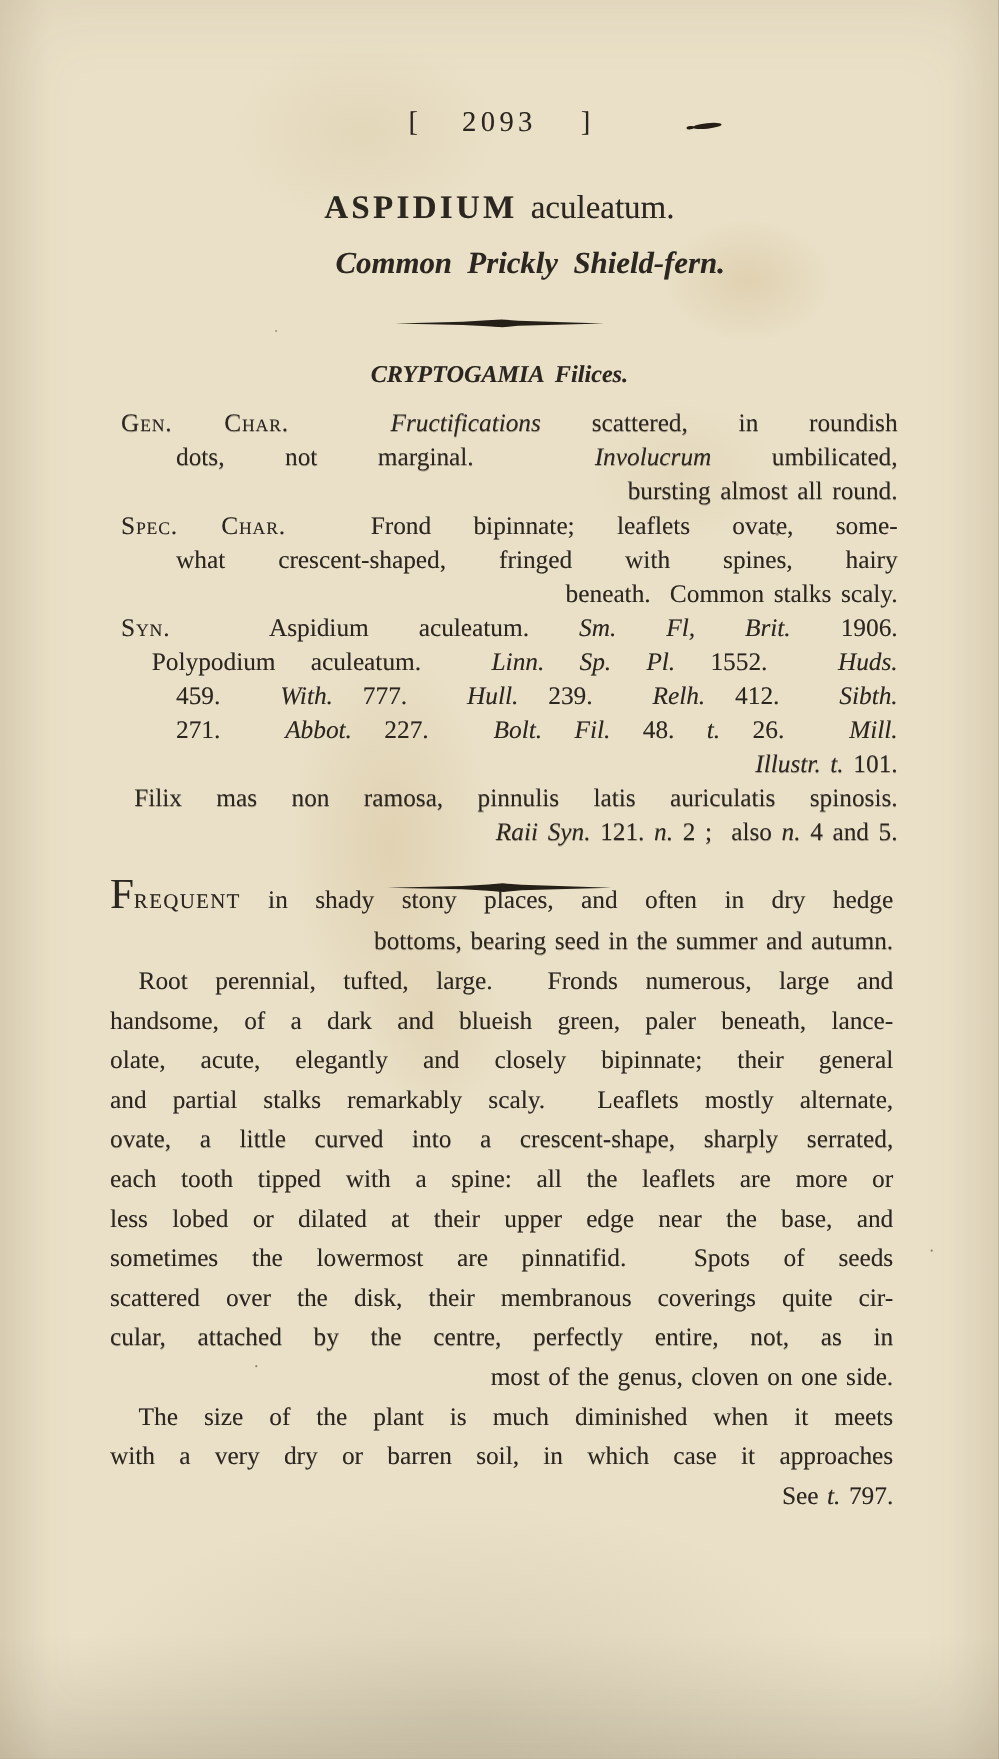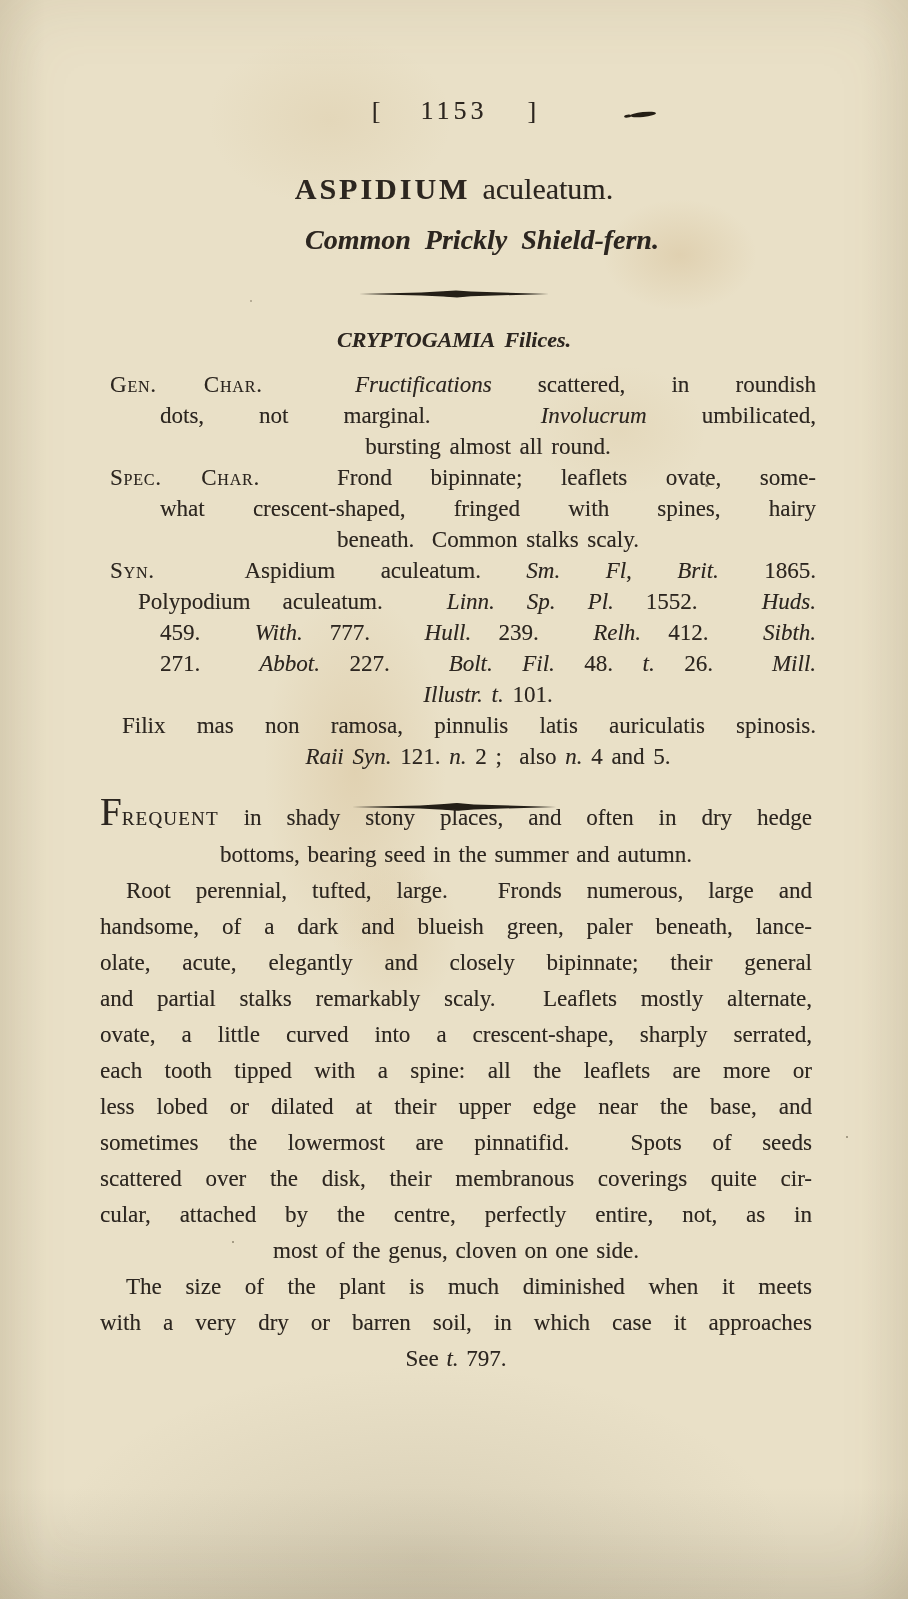--- a/index.html
+++ b/index.html
@@ -37,21 +37,21 @@
   .rule{position:absolute;left:0;width:100%;text-align:center;line-height:0;}
   .rule1{top:289px;}
   .rule2{top:801px;}
   .rule svg{display:inline-block;}
 
   .secthead{position:absolute;top:327px;left:0;width:100%;margin:0;text-align:center;font-style:italic;font-weight:700;font-size:22px;word-spacing:5px;}
 
   .taxo{position:absolute;top:369px;left:110px;width:706px;font-size:23px;line-height:31px;word-spacing:3px;}
   .bodytext{position:absolute;top:800px;left:100px;width:712px;font-size:23px;line-height:36px;word-spacing:2px;}
 
-  .tline{text-align:center;}
+  .tline{text-align:right;}
   .tline.j{text-align:justify;text-align-last:justify;}
   .tline.ind1{padding-left:50px;}
   .tline.ind08{padding-left:28px;}
   .tline.ind02{padding-left:12px;}
   .tline.pind{padding-left:26px;}
   .tline .i{font-style:italic;}
   .tline .sc{font-variant:small-caps;letter-spacing:0.8px;}
   .tline .lead{font-size:39px;line-height:0;}
   .tline .scaps{font-size:19px;letter-spacing:1.2px;}
 
@@ -60,21 +60,21 @@
   .speck.s2{top:1241px;left:232px;width:2px;height:2px;}
   .speck.s3{top:1136px;left:846px;width:2px;height:2px;}
   .speck.s4{top:300px;left:250px;width:2px;height:2px;background:rgba(70,58,40,0.4);}
 </style>
 </head>
 <body>
 
 <div class="page">
 
   <div class="pageno txt">
-    <span>[</span><span class="num">1153</span><span>]</span>
+    <span>[</span><span class="num">2093</span><span>]</span>
   </div>
 
   <div class="smudge"></div>
 
   <h1 class="title txt">
     <span class="genus">ASPIDIUM</span><span class="species">aculeatum.</span>
   </h1>
 
   <h2 class="subtitle txt">Common Prickly Shield-fern.</h2>
 
@@ -87,21 +87,21 @@
 
   <h3 class="secthead txt">CRYPTOGAMIA Filices.</h3>
 
   <section class="taxo txt">
       <div class="tline j"><span class="sc">Gen. Char.</span><span>&nbsp; </span><span class="i">Fructifications</span><span> scattered, in roundish</span></div>
       <div class="tline j ind1"><span>dots, not marginal.&nbsp; </span><span class="i">Involucrum</span><span> umbilicated,</span></div>
       <div class="tline ind1"><span>bursting almost all round.</span></div>
       <div class="tline j"><span class="sc">Spec. Char.</span><span>&nbsp; Frond bipinnate; leaflets ovate, some-</span></div>
       <div class="tline j ind1"><span>what crescent-shaped, fringed with spines, hairy</span></div>
       <div class="tline ind1"><span>beneath.&nbsp; Common stalks scaly.</span></div>
-      <div class="tline j"><span class="sc">Syn.</span><span>&nbsp; Aspidium aculeatum. </span><span class="i">Sm. Fl, Brit.</span><span> 1865.</span></div>
+      <div class="tline j"><span class="sc">Syn.</span><span>&nbsp; Aspidium aculeatum. </span><span class="i">Sm. Fl, Brit.</span><span> 1906.</span></div>
       <div class="tline j ind08"><span>Polypodium aculeatum.&nbsp; </span><span class="i">Linn. Sp. Pl.</span><span> 1552.&nbsp; </span><span class="i">Huds.</span></div>
       <div class="tline j ind1"><span>459.&nbsp; </span><span class="i">With.</span><span> 777.&nbsp; </span><span class="i">Hull.</span><span> 239.&nbsp; </span><span class="i">Relh.</span><span> 412.&nbsp; </span><span class="i">Sibth.</span></div>
       <div class="tline j ind1"><span>271.&nbsp; </span><span class="i">Abbot.</span><span> 227.&nbsp; </span><span class="i">Bolt. Fil.</span><span> 48. </span><span class="i">t.</span><span> 26.&nbsp; </span><span class="i">Mill.</span></div>
       <div class="tline ind1"><span class="i">Illustr. t.</span><span> 101.</span></div>
       <div class="tline j ind02"><span>Filix mas non ramosa, pinnulis latis auriculatis spinosis.</span></div>
       <div class="tline ind1"><span class="i">Raii Syn.</span><span> 121. </span><span class="i">n.</span><span> 2 ;&nbsp; also </span><span class="i">n.</span><span> 4 and 5.</span></div>
     </section>
 
   <div class="rule rule2">
     <svg width="204" height="12" viewBox="0 0 204 12">

